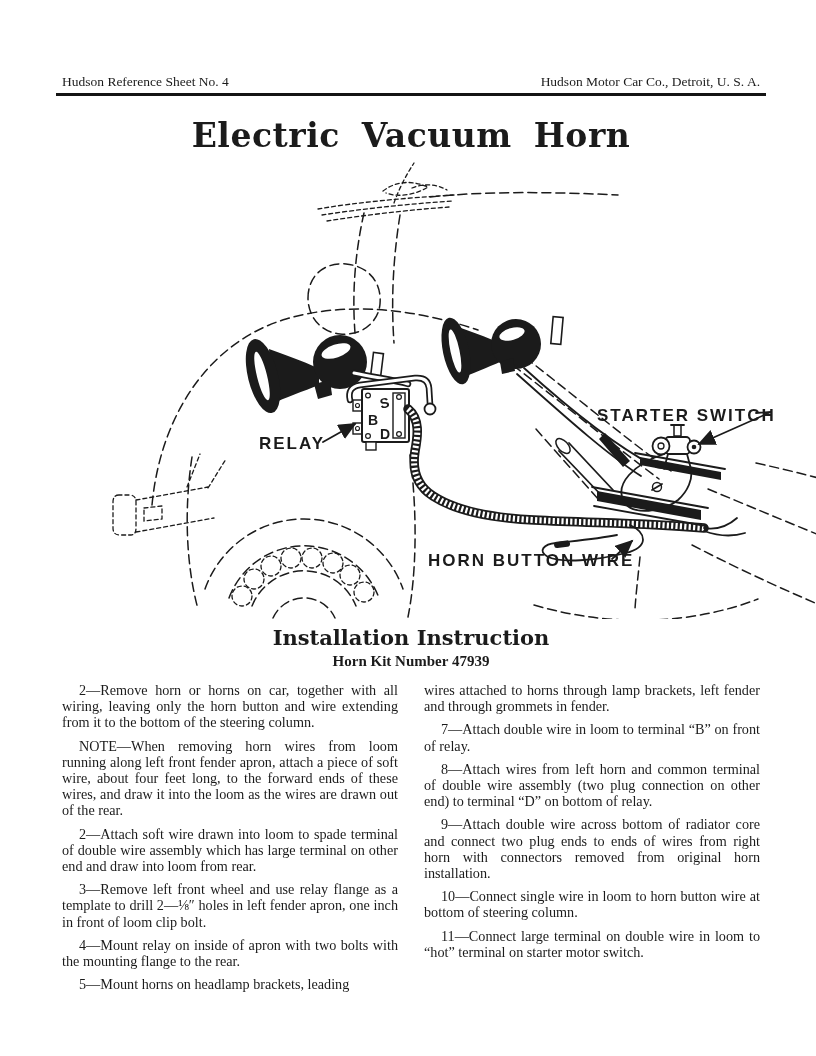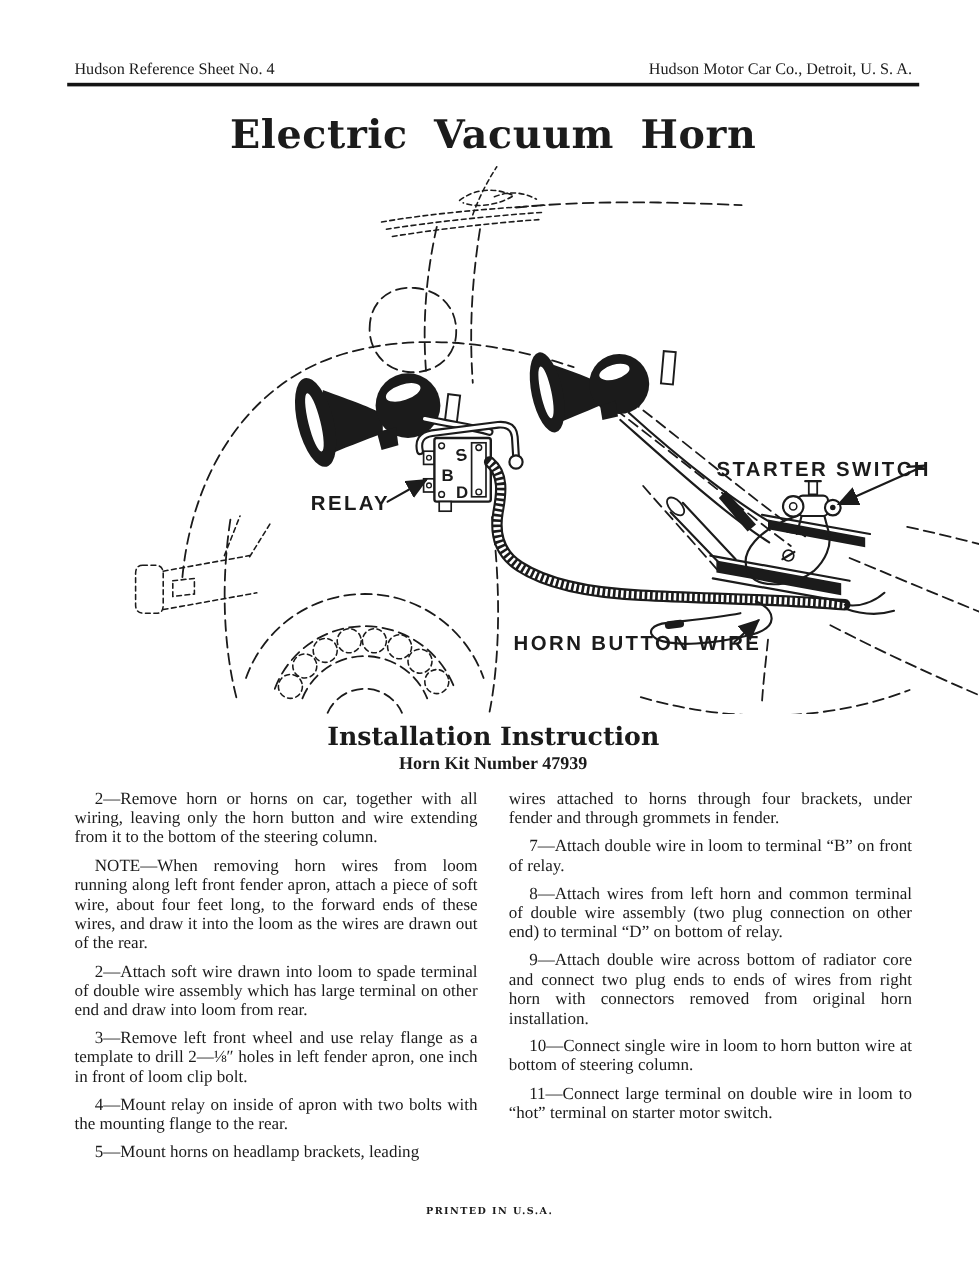--- a/index.html
+++ b/index.html
@@ -6,20 +6,21 @@
   .page {
     position:relative; width:816px; height:1056px; margin:0 auto;
     background:#ffffff; color:#1b1b1b; overflow:hidden;
     font-family:"Liberation Serif", serif;
   }
   .inner { padding:50px 50px 0 56px; }
   .hdr {
     display:flex; justify-content:space-between; align-items:center;
     font-size:13.5px; padding:0 6px 3px 6px;
     border-bottom:3.5px solid #141414;
+    margin-top:24px;
   }
   .title {
     text-align:center; margin-top:20px;
     font-family:"DejaVu Serif", serif; font-weight:bold;
     font-size:33px; letter-spacing:0.5px; word-spacing:10px;
   }
   .fig { margin-top:2px; height:462px; }
   svg { display:block; }
   .d  { fill:none; stroke:#1b1b1b; stroke-width:1.5; stroke-dasharray:9 5; stroke-linecap:round; }
   .d2 { fill:none; stroke:#1b1b1b; stroke-width:1.3; stroke-dasharray:4 3; stroke-linecap:round; }
@@ -197,25 +198,24 @@
     <div class="cols">
       <div class="col">
         <p>2—Remove horn or horns on car, together with all wiring, leaving only the horn button and wire extending from it to the bottom of the steering column.</p>
         <p>NOTE—When removing horn wires from loom running along left front fender apron, attach a piece of soft wire, about four feet long, to the forward ends of these wires, and draw it into the loom as the wires are drawn out of the rear.</p>
         <p>2—Attach soft wire drawn into loom to spade terminal of double wire assembly which has large terminal on other end and draw into loom from rear.</p>
         <p>3—Remove left front wheel and use relay flange as a template to drill 2—⅛″ holes in left fender apron, one inch in front of loom clip bolt.</p>
         <p>4—Mount relay on inside of apron with two bolts with the mounting flange to the rear.</p>
         <p>5—Mount horns on headlamp brackets, leading</p>
       </div>
       <div class="col">
-        <p class="cont">wires attached to horns through four brackets, under fender and through grommets in fender.</p>
+        <p class="cont">wires attached to horns through lamp brackets, left fender and through grommets in fender.</p>
         <p>7—Attach double wire in loom to terminal “B” on front of relay.</p>
         <p>8—Attach wires from left horn and common terminal of double wire assembly (two plug connection on other end) to terminal “D” on bottom of relay.</p>
         <p>9—Attach double wire across bottom of radiator core and connect two plug ends to ends of wires from right horn with connectors removed from original horn installation.</p>
         <p>10—Connect single wire in loom to horn button wire at bottom of steering column.</p>
         <p>11—Connect large terminal on double wire in loom to “hot” terminal on starter motor switch.</p>
       </div>
     </div>
 
   </div>
 
-  <div class="ftr">PRINTED IN U.S.A.</div>
 </div>
 
 </body></html>

